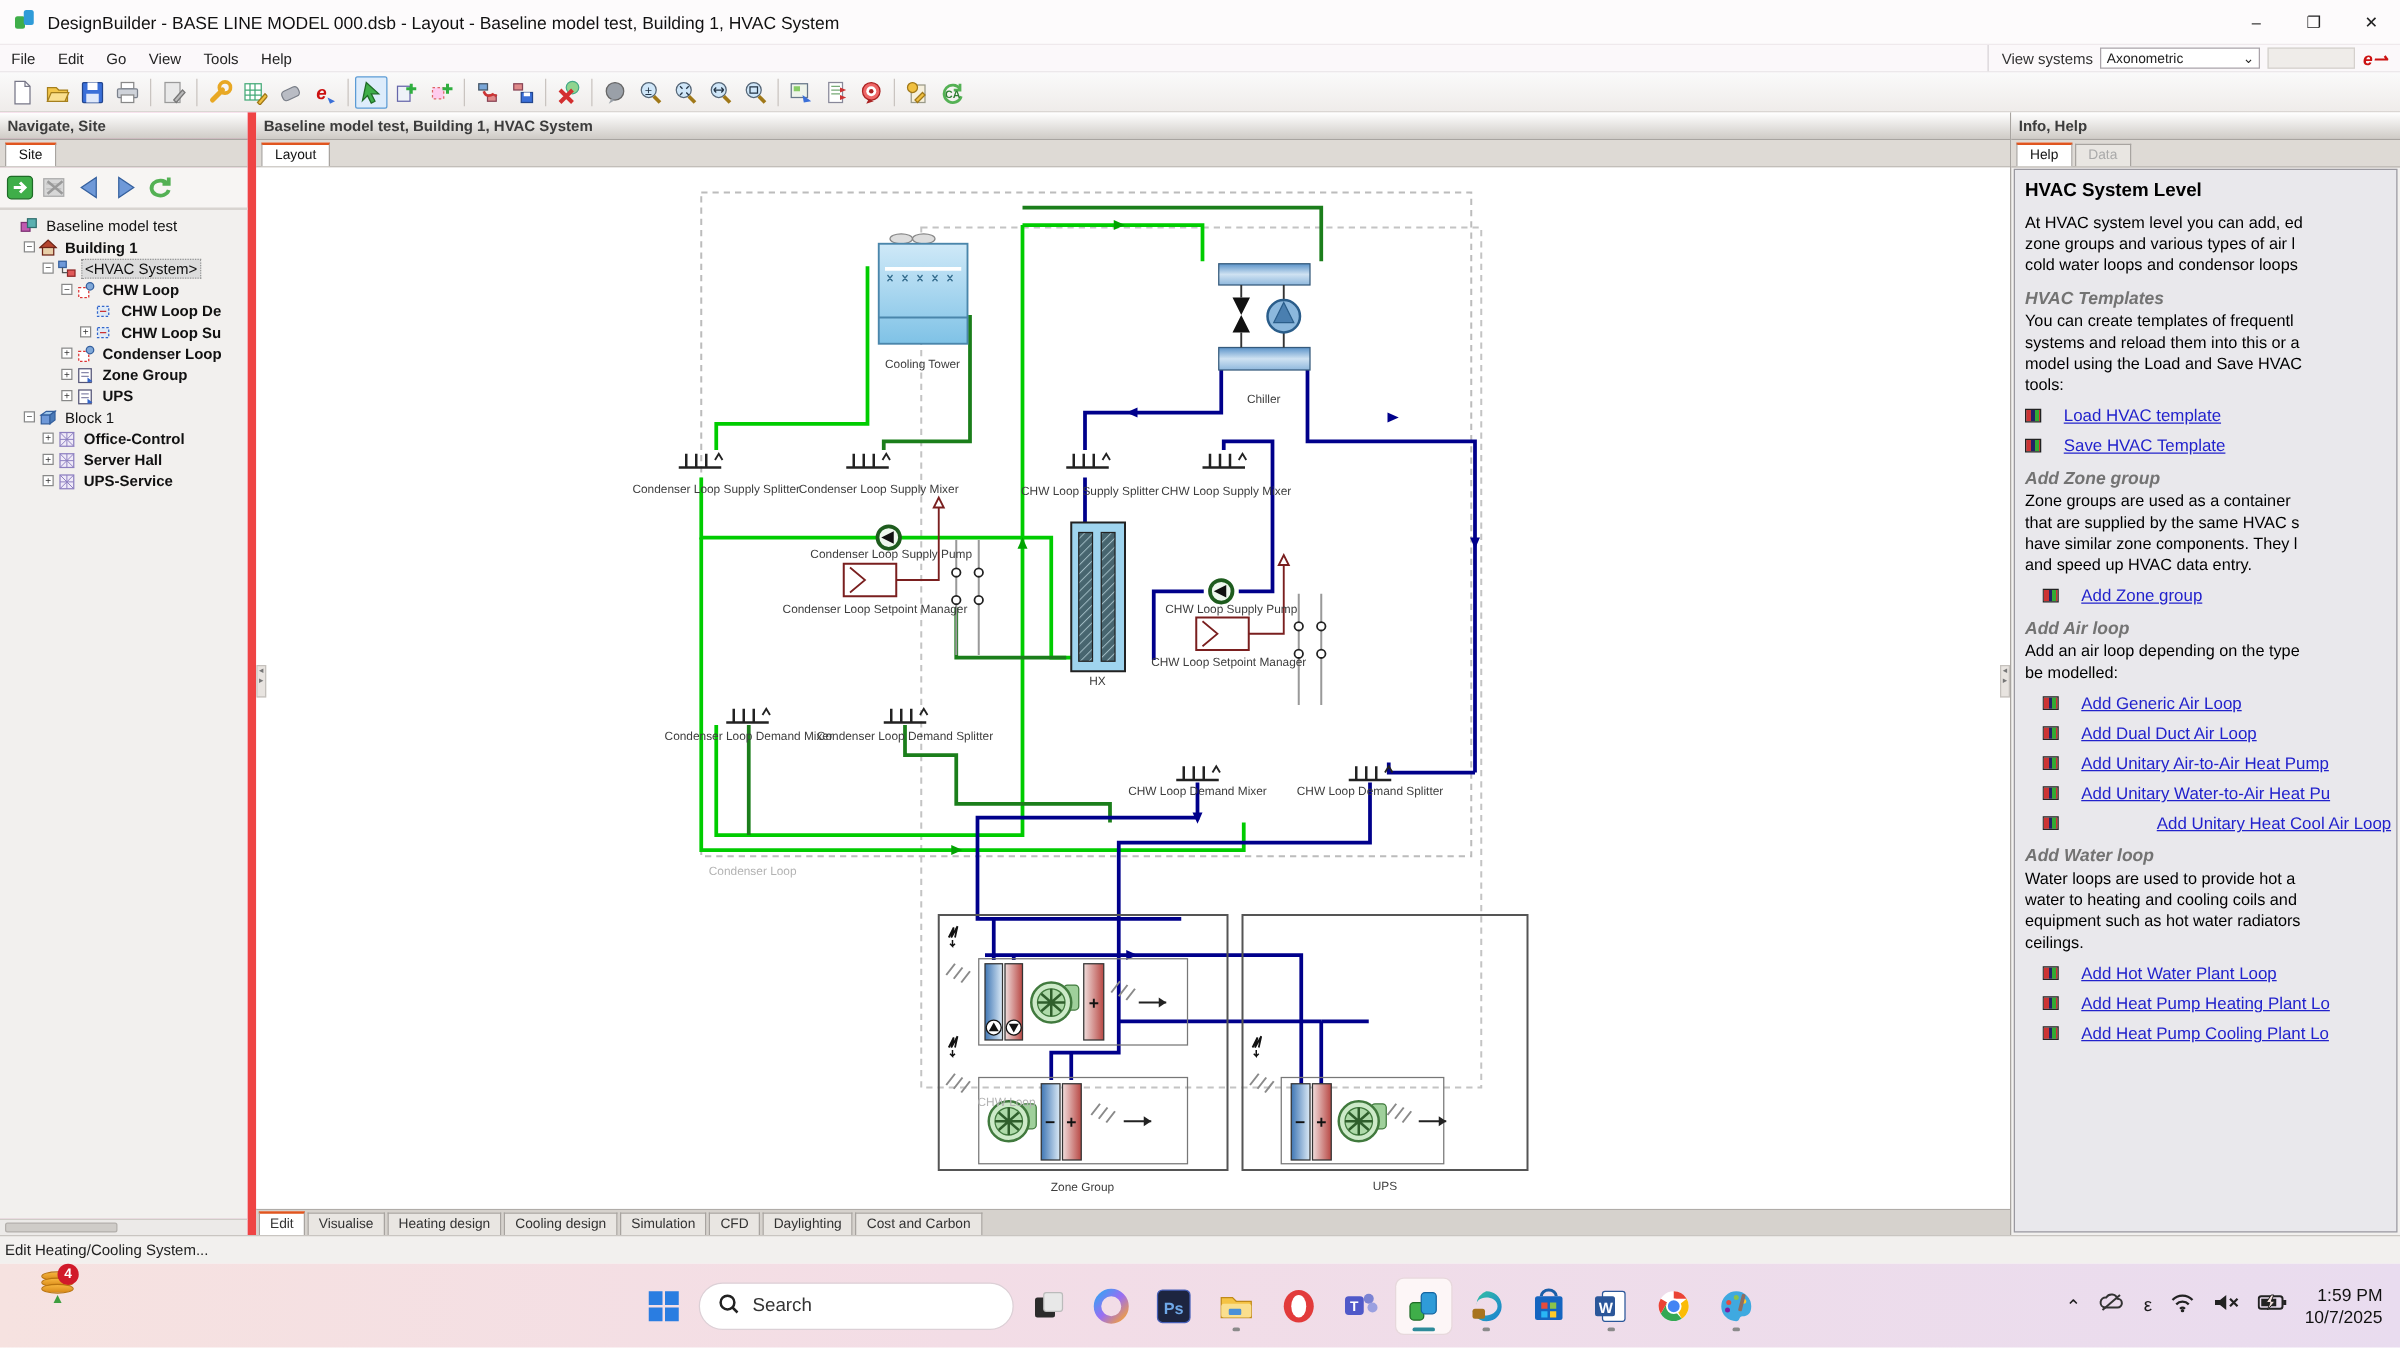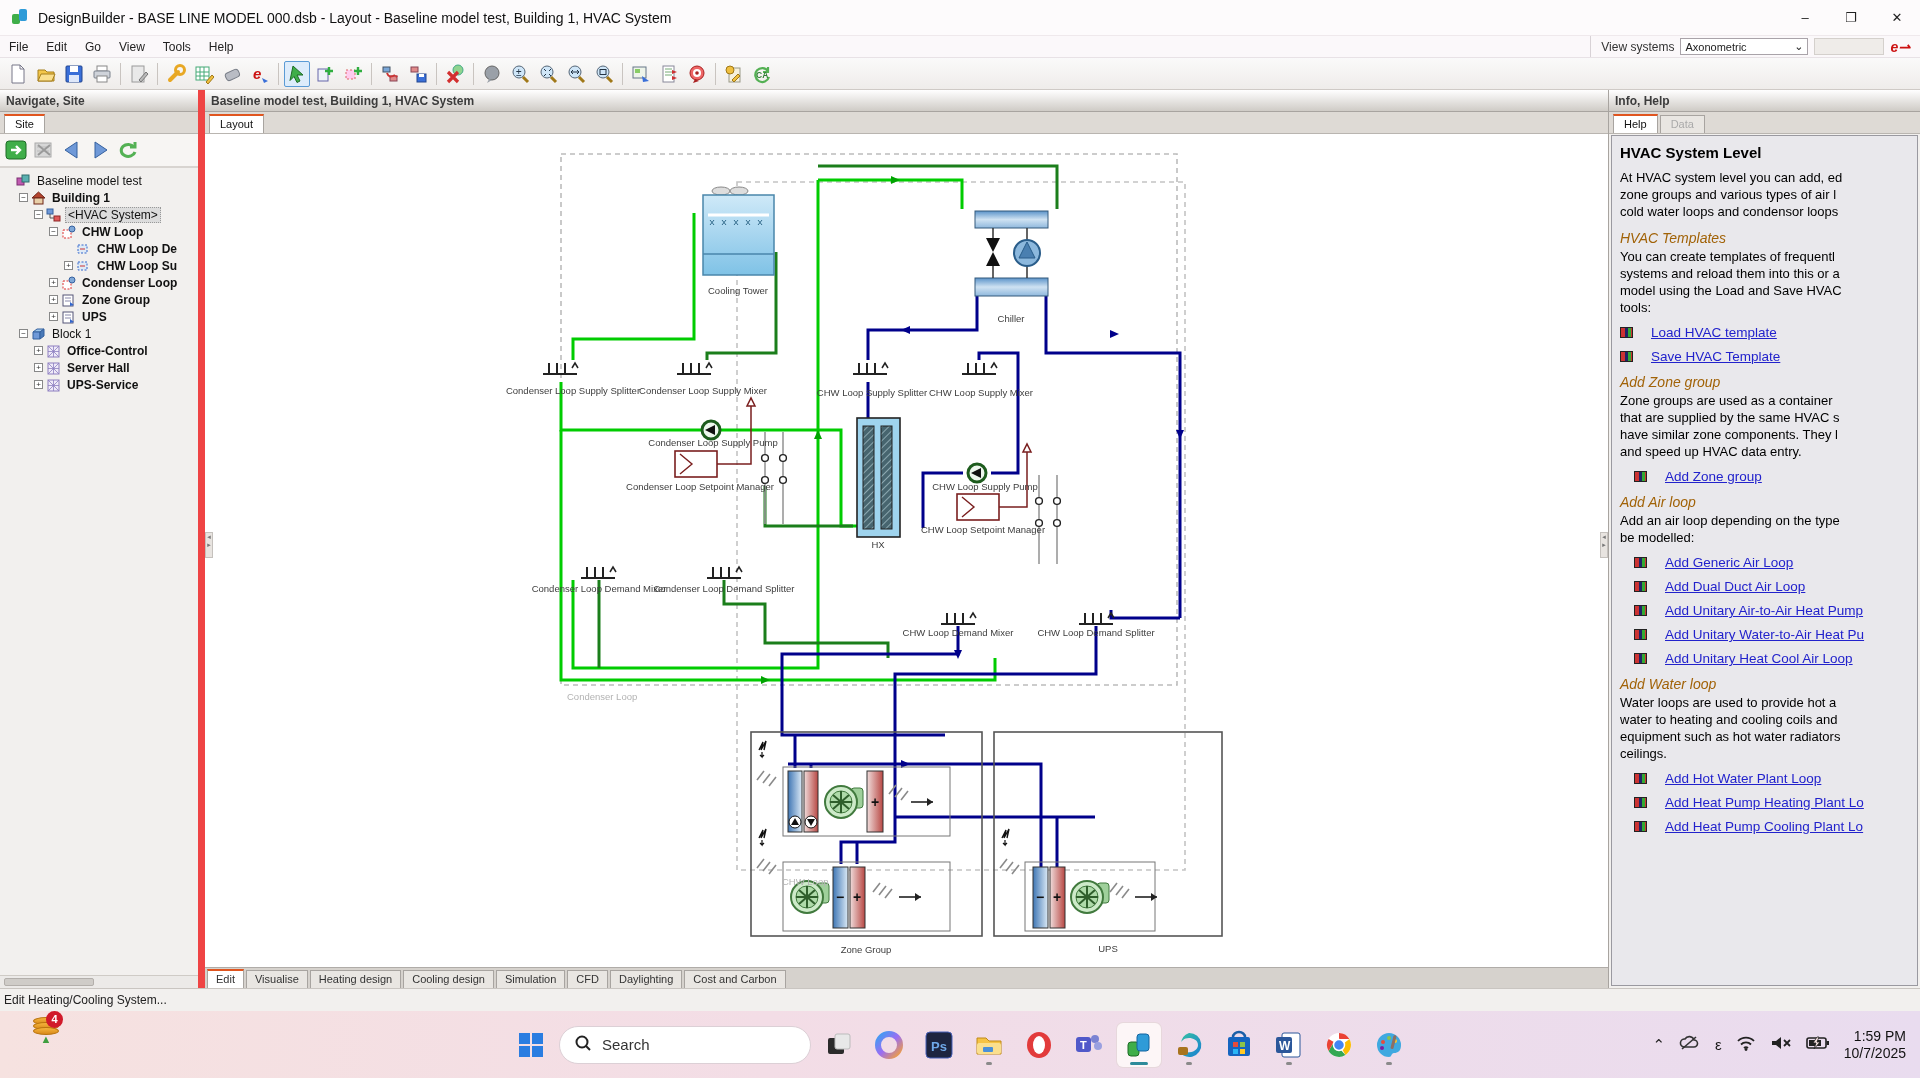--- a/index.html
+++ b/index.html
@@ -39,21 +39,21 @@
   .side-hscroll { height:13px; background:#eceae8; border-top:1px solid #cfcbc6; position:relative; }
   .side-hscroll .thumb { position:absolute; left:4px; top:2px; width:90px; height:8px; background:#cfccc8; border:1px solid #b3afab; border-radius:2px; }
   .main { flex:1; display:flex; flex-direction:column; min-width:0; }
   .canvas { flex:1; background:#fff; position:relative; overflow:hidden; }
   .bottomtabs { height:21px; background:#d6d2cd; display:flex; align-items:flex-end; padding-left:2px; gap:2px; border-top:1px solid #b0aca8; }
   .btab { font-size:11px; padding:2px 8px 3px; background:#e9e6e2; border:1px solid #a8a4a0; border-bottom:none; color:#333; }
   .btab.active { background:#fff; border-top:2px solid #e0551f; }
   .rightpanel { width:312px; border-left:1px solid #a8a4a0; background:#f2f0ee; display:flex; flex-direction:column; }
   .helpbody { flex:1; margin:1px 2px 2px 2px; background:#e9e8ec; border:1px solid #9a99a0; padding:6px 4px 4px 8px; overflow:hidden; color:#000; }
   .hb-h1 { font-size:15px; font-weight:bold; margin:2px 0 8px; }
-  .hb-h2 { font-size:14px; font-weight:normal; font-style:italic; color:#a16207; margin:10px 0 2px; }
+  .hb-h2 { font-size:14px; font-weight:bold; font-style:italic; color:#737373; margin:10px 0 2px; }
   .hb-line { font-size:13px; line-height:17px; white-space:nowrap; overflow:hidden; }
   .hb-link { display:flex; align-items:center; gap:18px; margin:9px 0; white-space:nowrap; overflow:hidden; }
   .hb-link a { color:#2222cc; font-size:13.5px; }
   .hb-ico { width:13px; height:11px; flex:none; background:
       linear-gradient(90deg,#c33 0 4px,#226 4px 7px,#3a3 7px 10px,#c33 10px); border:1px solid #222; }
   .statusbar { height:23px; background:#f2f0ee; border-top:1px solid #c9c5c1; font-size:12px; color:#222; display:flex; align-items:center; padding-left:4px; }
   .taskbar { height:67px; background:linear-gradient(90deg,#f6e2e0,#f3dde6 40%,#e9dcef); display:flex; align-items:center; position:relative; }
   .tb-left { position:absolute; left:24px; top:6px; width:44px; text-align:center; }
   .coin { width:26px; height:8px; background:linear-gradient(#f5b43c,#d98a1a); border-radius:50%; margin:-3px auto 0; border:1px solid #b9740f; }
   .badge { position:absolute; top:-6px; right:-2px; background:#d11a2a; color:#fff; border-radius:50%; width:17px; height:17px; font-size:11px; line-height:17px; font-weight:bold; }
@@ -731,21 +731,21 @@
           <a href="#">Add Dual Duct Air Loop</a>
         </div>
         <div class="hb-link" style="margin-left: 14px;">
           <span class="hb-ico"></span>
           <a href="#">Add Unitary Air-to-Air Heat Pump</a>
         </div>
         <div class="hb-link" style="margin-left: 14px;">
           <span class="hb-ico"></span>
           <a href="#">Add Unitary Water-to-Air Heat Pu</a>
         </div>
-        <div class="hb-link" style="margin-left: 14px;">
+        <div class="hb-link" style="margin-left: 14px; justify-content: space-between;">
           <span class="hb-ico"></span>
           <a href="#">Add Unitary Heat Cool Air Loop</a>
         </div>
         <div class="hb-h2">Add Water loop</div>
         <div class="hb-line">Water loops are used to provide hot a</div>
         <div class="hb-line">water to heating and cooling coils and</div>
         <div class="hb-line">equipment such as hot water radiators</div>
         <div class="hb-line">ceilings.</div>
         <div class="hb-link" style="margin-left: 14px;">
           <span class="hb-ico"></span>

